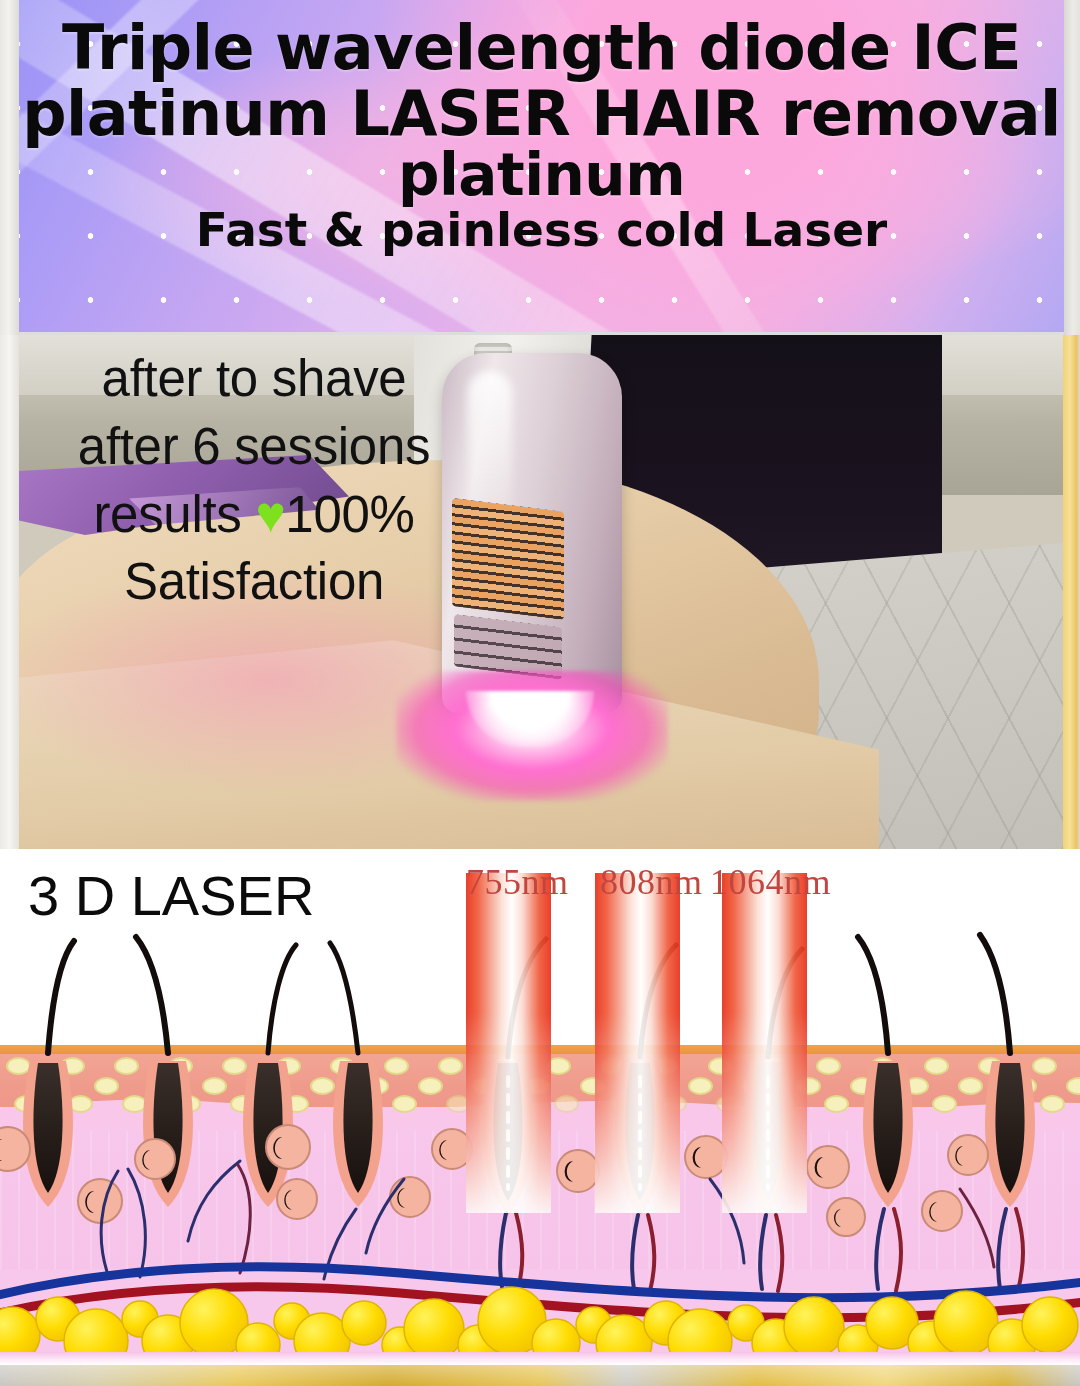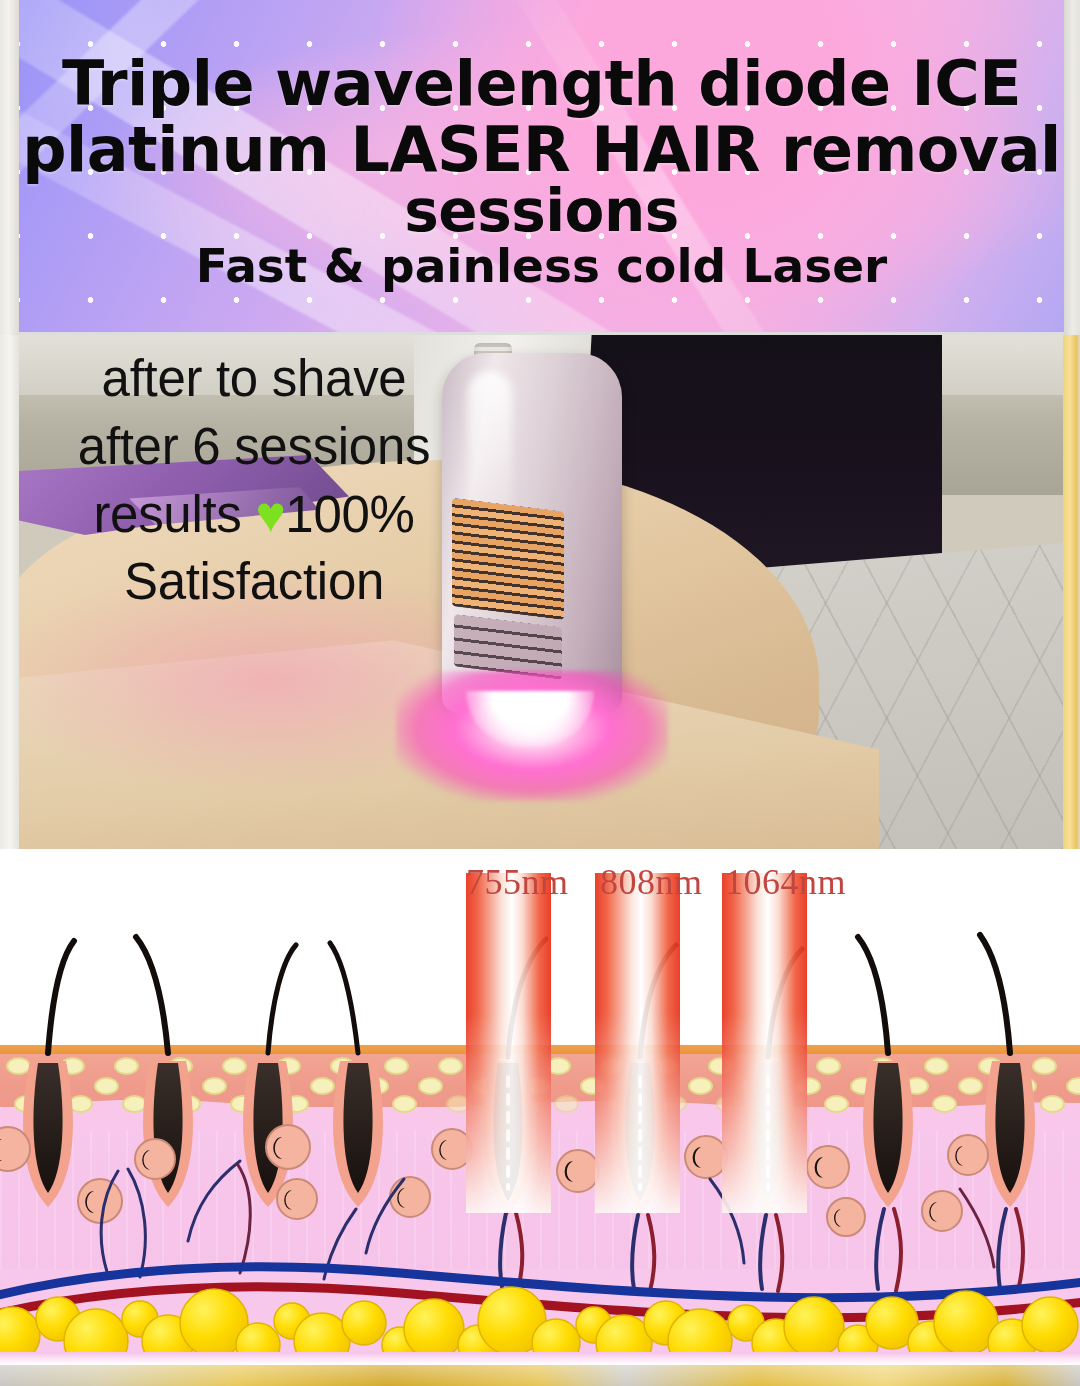--- a/index.html
+++ b/index.html
@@ -28,21 +28,21 @@
   .sw4{left:500px;top:-60px;width:620px;height:34px;transform:rotate(58deg);transform-origin:left top;
     background:linear-gradient(90deg,rgba(255,255,255,0),rgba(255,255,255,.30),rgba(255,255,255,0));}
   .hdr-dots{position:absolute;left:0;top:0;width:1045px;height:332px;
     background-image:radial-gradient(circle, #ffffff 2.6px, rgba(255,255,255,0) 3.1px);
     background-size:73px 64px;background-position:35px 12px;opacity:.95;}
   .hdr-text{position:absolute;left:0;top:0;width:1045px;height:332px;display:flex;flex-direction:column;
     align-items:center;justify-content:flex-start;padding-top:16px;box-sizing:border-box;z-index:5;}
   .hdr-l1,.hdr-l2,.hdr-l3{color:#0a0a0a;font-weight:800;font-size:63px;line-height:1.04;
     letter-spacing:-.5px;text-align:center;font-family:"DejaVu Sans","Liberation Sans",sans-serif;
     text-shadow:0 2px 2px rgba(255,255,255,.25);}
-  .hdr-l1{font-size:62px;margin-top:36px;}
+  .hdr-l1{font-size:62px;}
   .hdr-l2{font-size:62px;margin-top:2px;}
   .hdr-l3{font-size:58px;margin-top:-2px;}
   .hdr-sub{color:#0a0a0a;font-weight:800;font-size:47px;line-height:1.05;margin-top:0;
     font-family:"DejaVu Sans","Liberation Sans",sans-serif;text-align:center;}
 
   
   .photo{position:absolute;left:0;top:335px;width:1080px;height:514px;overflow:hidden;background:#cfcabc;}
   .ph-left-edge{position:absolute;left:0;top:0;width:19px;height:514px;
     background:linear-gradient(90deg,#eceae5,#f6f5f1 50%,#e4e2dd);z-index:9;}
   .ph-right-edge{position:absolute;right:0;top:0;width:17px;height:514px;
@@ -116,21 +116,21 @@
 
   
   .diag{position:absolute;left:0;top:849px;width:1080px;height:516px;background:#ffffff;overflow:hidden;}
   .diag-title{position:absolute;left:28px;top:14px;font-size:56px;color:#0b0b0b;
     font-weight:400;letter-spacing:0px;z-index:9;}
   .wl-labels{position:absolute;left:0;top:12px;width:1080px;height:48px;z-index:9;}
   .wl{position:absolute;top:0;font-family:"Liberation Serif","DejaVu Serif",serif;
     font-size:36px;color:#c0463f;letter-spacing:.5px;}
   .wl1{left:466px;}
   .wl2{left:600px;}
-  .wl3{left:725px;}
+  .wl3{left:710px;}
 
   .skin{position:absolute;left:0;top:0;width:1080px;height:516px;}
   
   .epi-top{position:absolute;left:0;top:196px;width:1080px;height:11px;
     background:linear-gradient(180deg,#f0a24a,#e8933c);}
   .epi{position:absolute;left:0;top:205px;width:1080px;height:58px;
     background:linear-gradient(180deg,#f2a594 0%,#ef9b8c 55%,#ee978a 100%);}
   .epi-wave{position:absolute;left:0;top:246px;width:1080px;height:36px;background:#f8c7ea;
     clip-path:polygon(0% 40%,5% 22%,11% 14%,18% 16%,25% 30%,33% 42%,41% 36%,48% 22%,56% 16%,64% 22%,72% 36%,80% 42%,88% 32%,95% 20%,100% 22%,100% 100%,0% 100%);}
   .epi-cells{position:absolute;left:0;top:206px;width:1080px;height:52px;}
@@ -175,21 +175,21 @@
     <div class="hdr-right-edge"></div>
     <div class="hdr-canvas">
       <div class="hdr-swoosh sw1"></div>
       <div class="hdr-swoosh sw2"></div>
       <div class="hdr-swoosh sw3"></div>
       <div class="hdr-swoosh sw4"></div>
       <div class="hdr-dots"></div>
       <div class="hdr-text">
         <div class="hdr-l1">Triple wavelength diode ICE</div>
         <div class="hdr-l2">platinum LASER HAIR removal</div>
-        <div class="hdr-l3">sessions</div>
+        <div class="hdr-l3">platinum</div>
         <div class="hdr-sub">Fast &amp; painless cold Laser</div>
       </div>
     </div>
   </div>
 
   <div class="photo">
     <div class="ph-canvas">
       <div class="ph-wall"></div>
       <div class="ph-wall2"></div>
       <div class="ph-dark"></div>
@@ -502,20 +502,21 @@
       <div class="beam b1"></div>
       <div class="beam b2"></div>
       <div class="beam b3"></div>
     </div>
 
     <div class="wl-labels">
       <span class="wl wl1">755nm</span>
       <span class="wl wl2">808nm</span>
       <span class="wl wl3">1064nm</span>
     </div>
+    <div class="diag-title">3 D LASER</div>
   </div>
 
   <div class="diag-bot-pink"></div>
 
   <div class="bottom">
     <div class="bot-veil"></div>
   </div>
 
 </div>
 

